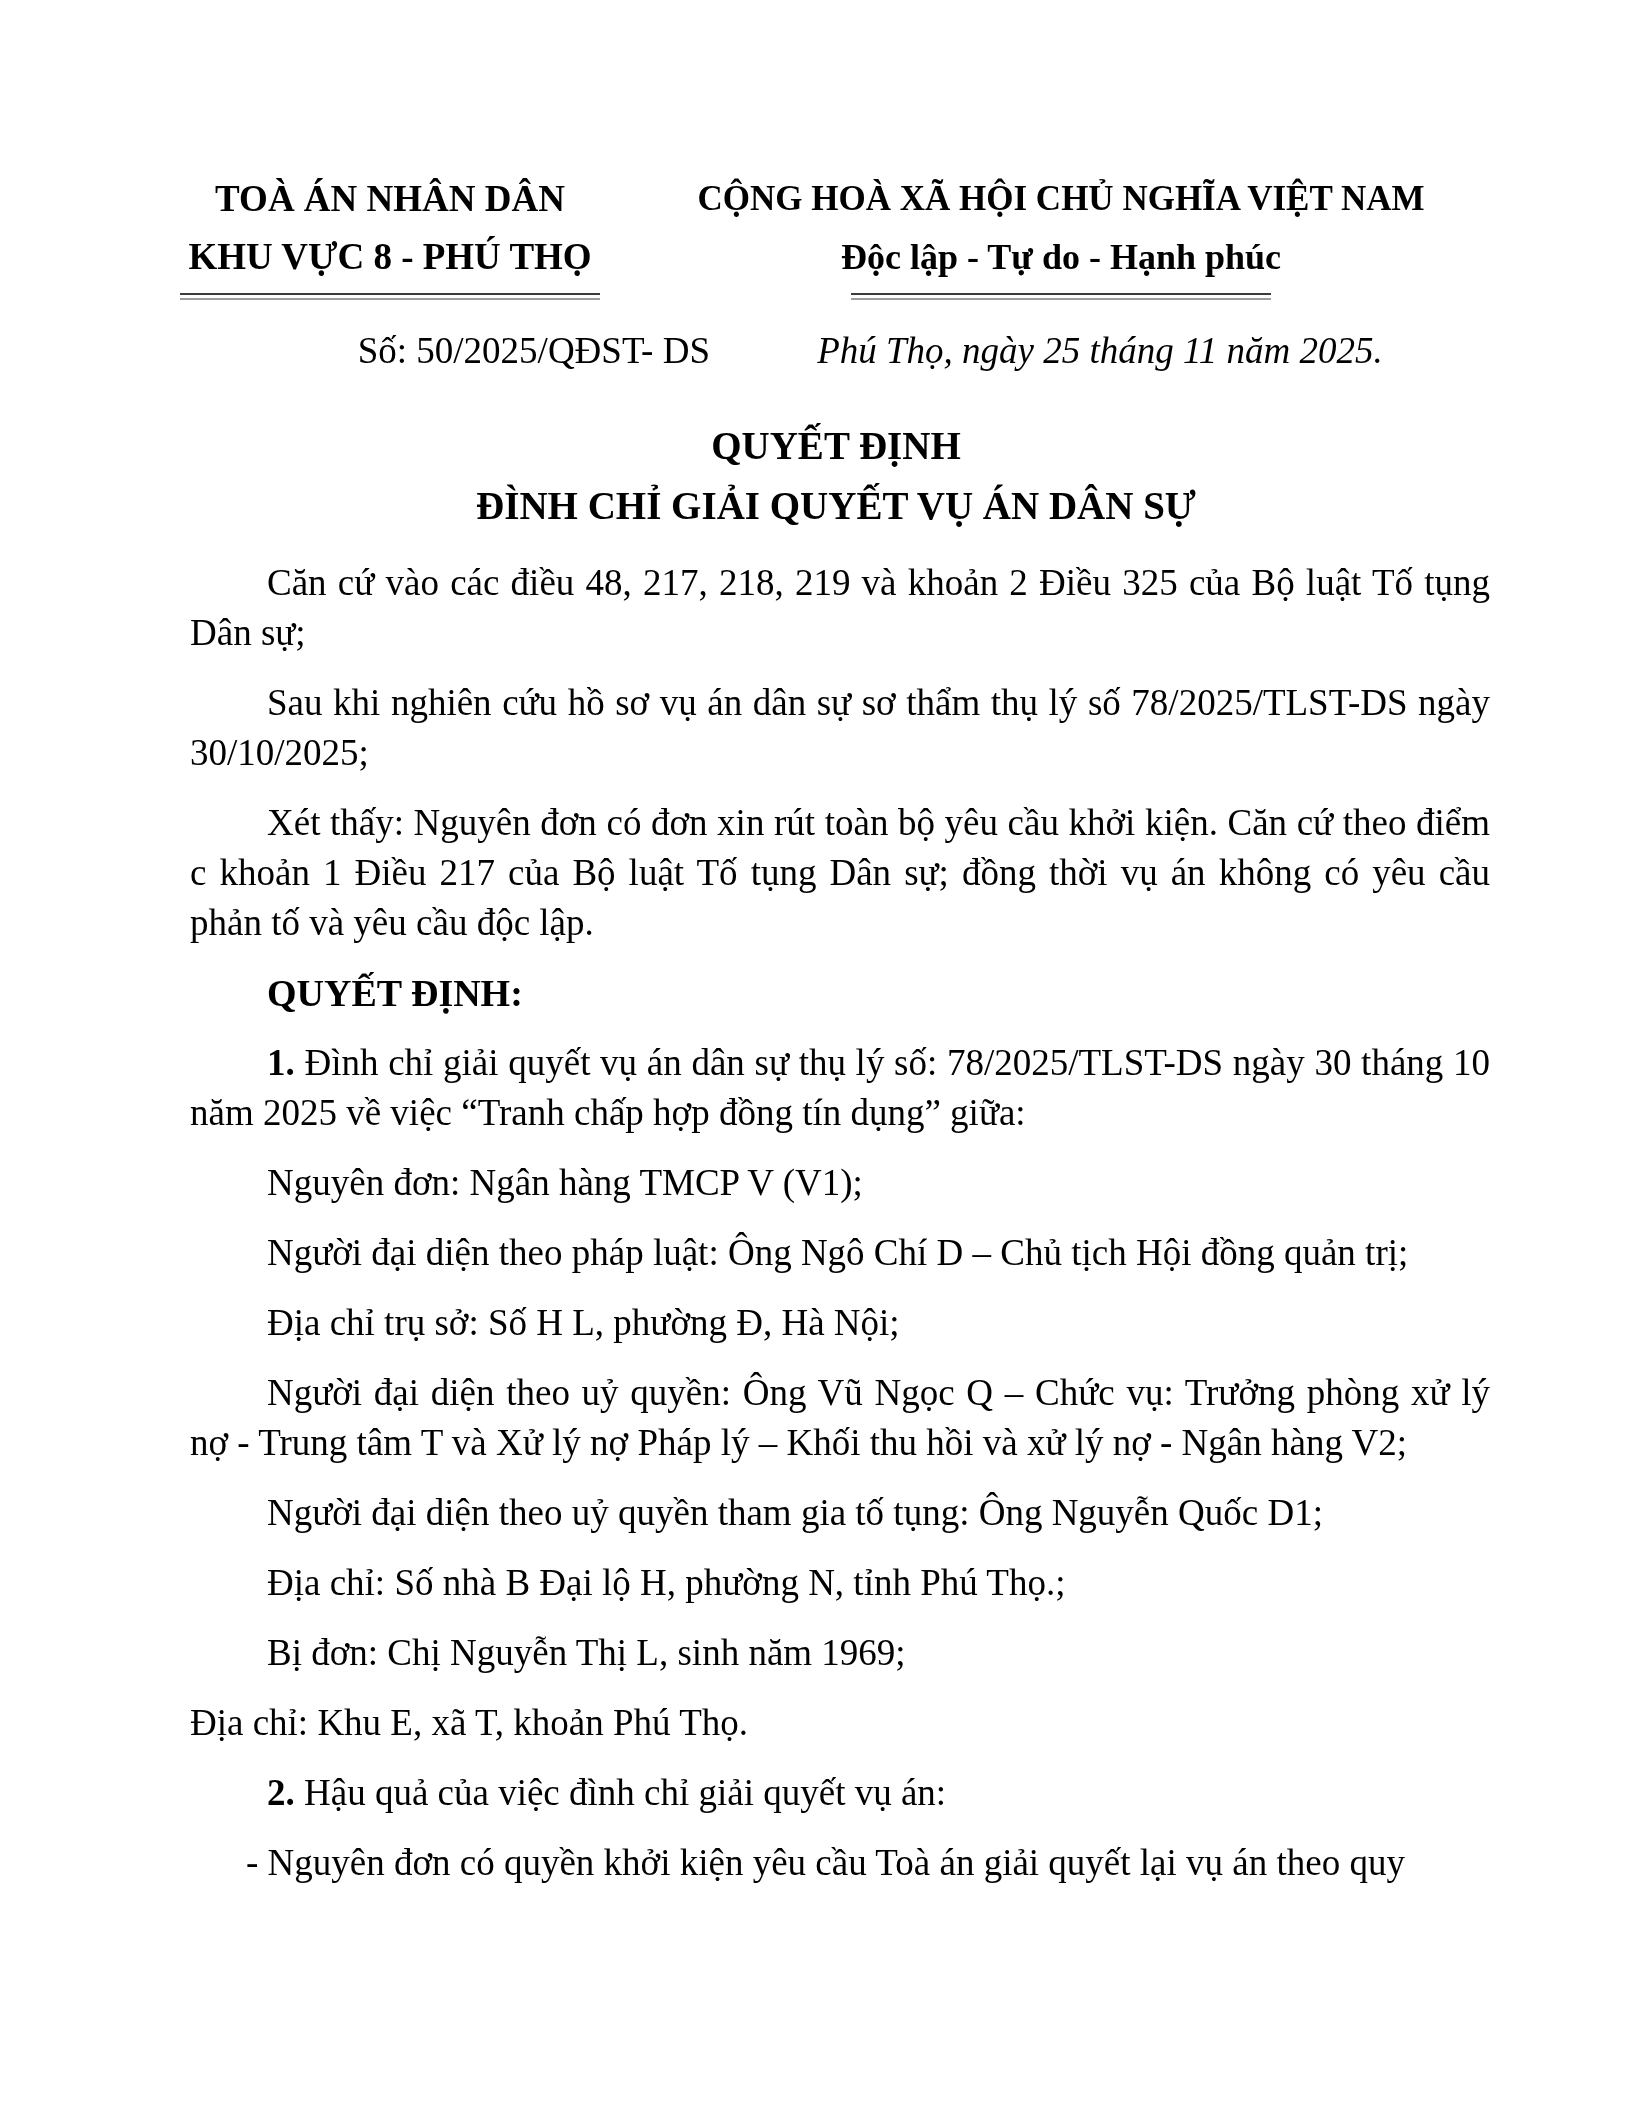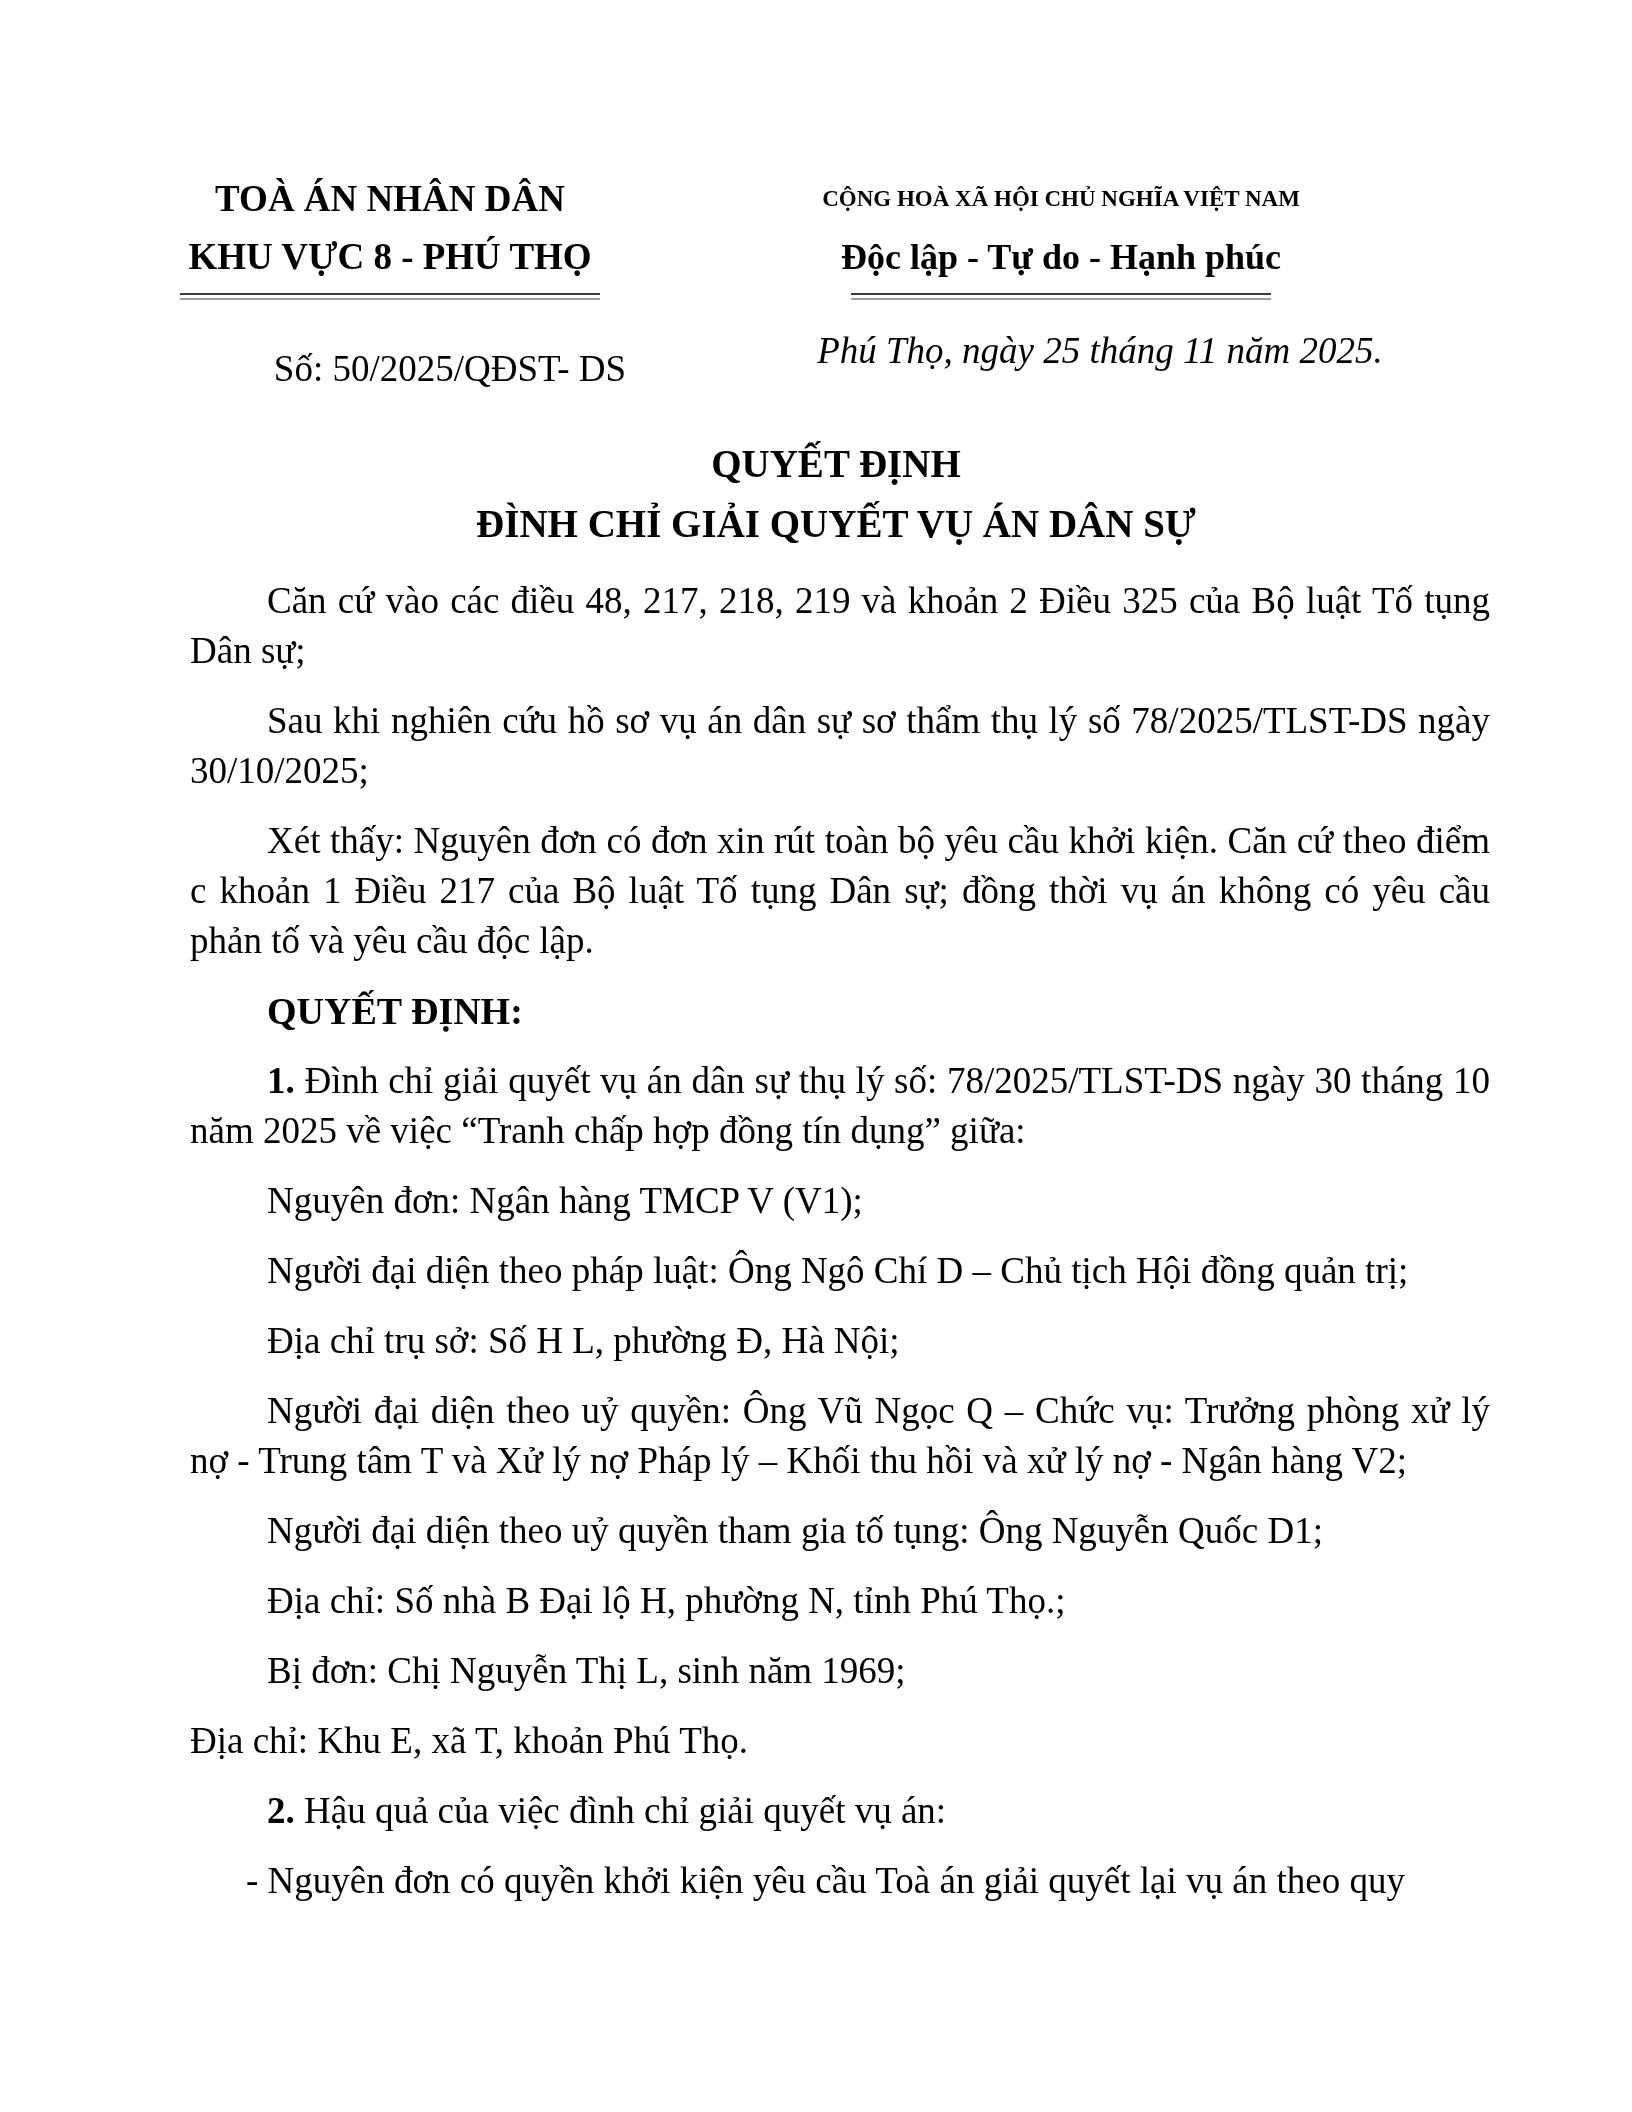--- a/index.html
+++ b/index.html
@@ -7,28 +7,28 @@
     width:1632px;height:2112px;background:#ffffff;color:#000;
     font-family:"Liberation Serif","DejaVu Serif",serif;
     overflow:hidden;
   }
   .page{position:relative;width:1632px;height:1620px;background:#fff;}
 
   
   .header-row{display:flex;align-items:flex-start;padding:170px 150px 0 140px;}
   .col-court{width:500px;text-align:center;font-weight:bold;font-size:37px;line-height:58px;}
   .col-republic{flex:1;text-align:center;font-weight:bold;line-height:58px;}
-  .republic-l1{font-size:23px;}
+  .republic-l1{font-size:35px;}
   .republic-l2{font-size:36px;}
   .rule{width:420px;margin:7px auto 0;height:3px;
         border-top:2px solid #3c3c3c;border-bottom:2px solid #9d9d9d;}
 
   
   .subheader{display:flex;padding:26px 142px 0 190px;font-size:37px;line-height:50px;}
-  .doc-number{width:520px;text-align:center;margin-top:18px;}
+  .doc-number{width:520px;text-align:right;}
   .place-date{flex:1;text-align:center;font-style:italic;}
 
   
   .title-block{margin-top:40px;padding-left:40px;text-align:center;
                font-weight:bold;font-size:39px;line-height:60px;}
 
   
   .content{margin:22px 142px 0 190px;font-size:37px;line-height:50px;text-align:justify;}
   .content p{margin:0 0 20px;text-indent:77px;}
   .content p.flush{text-indent:0;}

